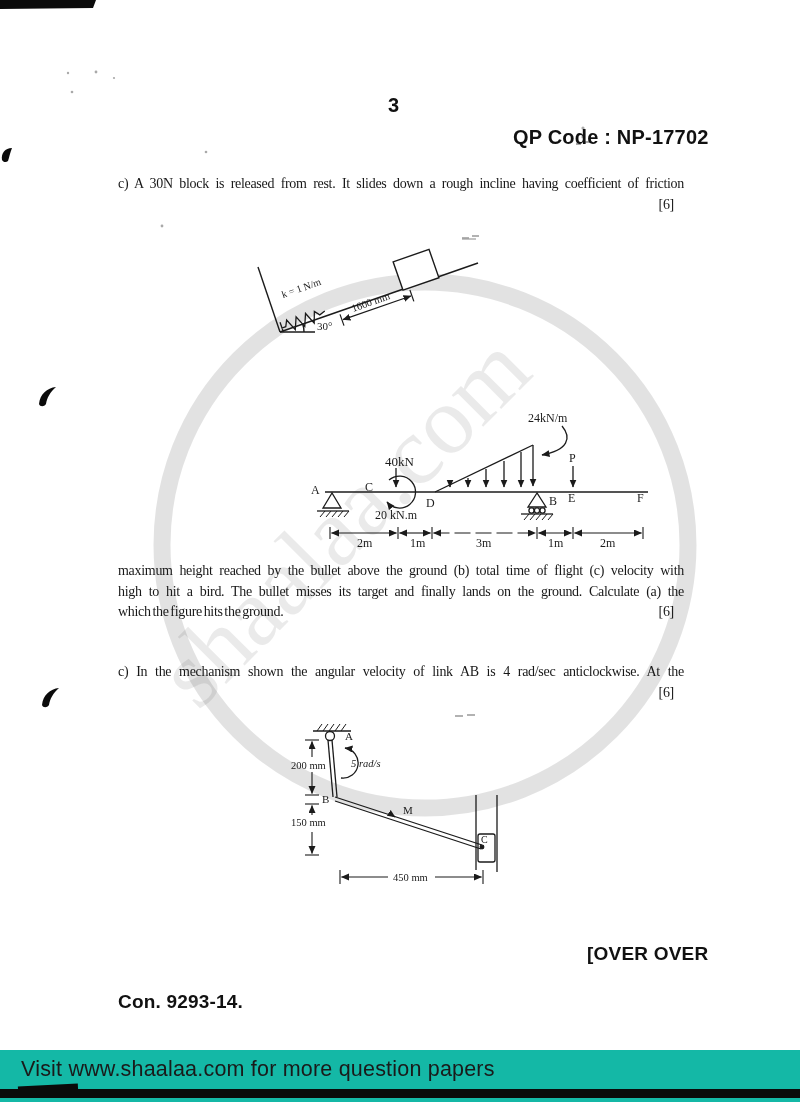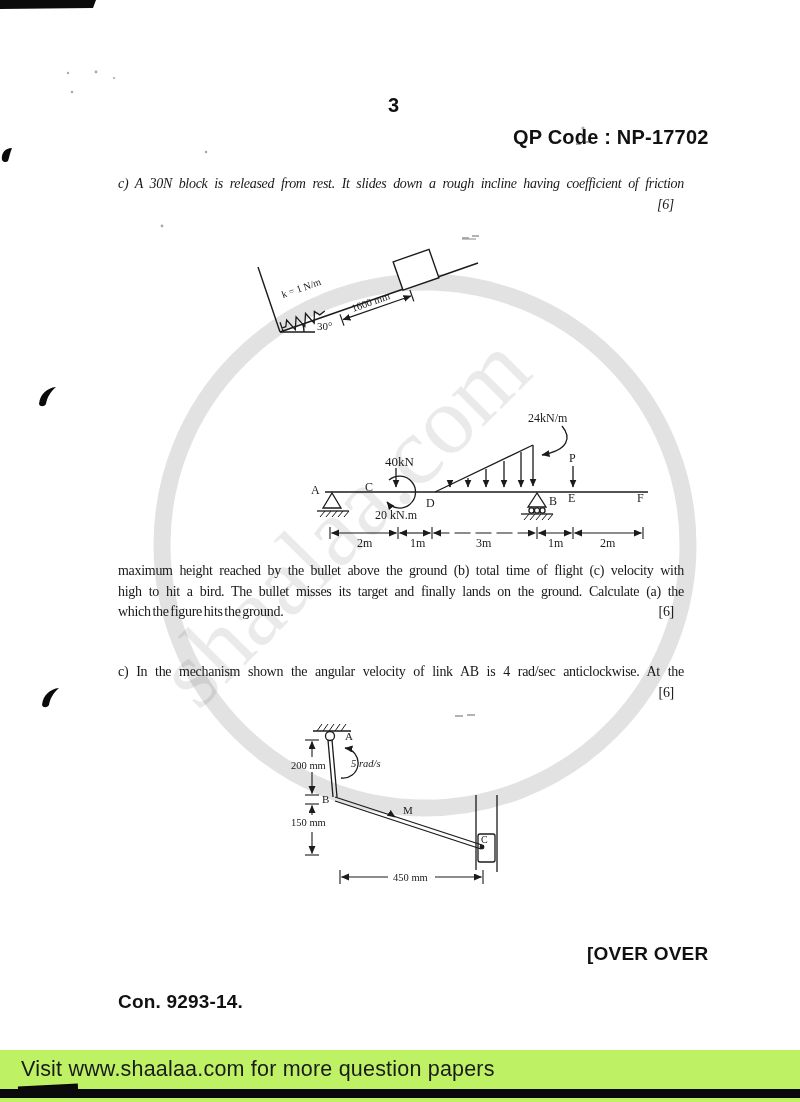--- a/index.html
+++ b/index.html
@@ -15,21 +15,21 @@
   .jline{text-align:justify;text-align-last:justify;height:20.5px;overflow:visible;}
   .lastline{position:relative;text-align:left;height:20.5px;}
   .marks{position:absolute;right:10px;top:0;}
   .bold-sans{font-family:"Liberation Sans",sans-serif;font-weight:bold;color:#111;}
   .hdr{position:absolute;font-size:20px;letter-spacing:0.2px;}
   svg text{font-family:"Liberation Serif",serif;fill:#1b1b1b;}
   .diagram{position:absolute;}
   #watermark{position:absolute;left:0;top:0;pointer-events:none;}
   #artifacts{position:absolute;left:0;top:0;pointer-events:none;}
   .site-footer{
-    position:absolute;left:0;top:1050px;width:800px;height:52px;background:#bef264;
+    position:absolute;left:0;top:1050px;width:800px;height:52px;background:#14b8a6;
   }
   .site-footer .ftext{
     position:absolute;left:21px;top:7px;
     font-family:"Liberation Sans",sans-serif;font-size:21.5px;color:#1a1a1a;letter-spacing:0.2px;
   }
   .footer-bar{position:absolute;left:0;top:1089px;width:800px;height:9px;background:#0a0a0a;}
   .footer-bar-bump{position:absolute;left:18px;top:1085px;width:60px;height:7px;background:#0a0a0a;transform:rotate(-3deg);}
 </style>
 </head>
 <body>
@@ -63,21 +63,21 @@
     <circle cx="583" cy="137" r="1.6"></circle>
     <rect x="462" y="238" width="14" height="2" opacity="0.7"></rect>
     <rect x="576" y="143" width="5" height="2"></rect>
     <rect x="585" y="141" width="5" height="2"></rect>
   </g>
 </svg>
 
 <div class="hdr bold-sans" style="left:388px;top:94px;">3</div>
 <div class="hdr bold-sans" style="left:513px;top:94px;margin-top:32px;">QP Code : NP-17702</div>
 
-<div class="scan-text" style="top:174px;font-style:italic;">
+<div class="scan-text" style="top:174px;">
   <div class="jline">c) A 30N block is released from rest. It slides down a rough incline having coefficient of friction</div>
   <div class="lastline">
     <span class="marks">[6]</span>
   </div>
 </div>
 
 <svg class="diagram" style="left:243px;top:226px;" width="245" height="112" viewBox="0 0 245 112">
   <g stroke="#1b1b1b" stroke-width="1.4" fill="none">
     <line x1="15" y1="41" x2="37" y2="106"></line>
     <line x1="37" y1="106" x2="235" y2="37"></line>

